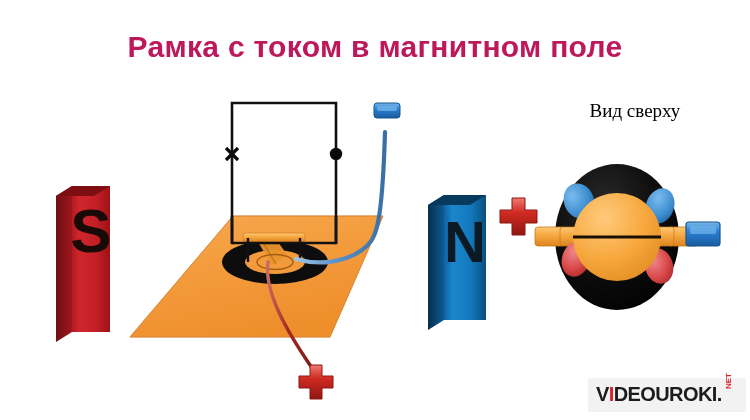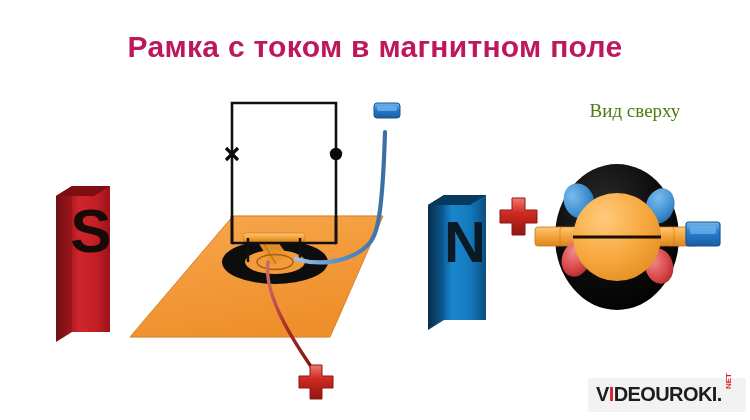--- a/index.html
+++ b/index.html
@@ -21,21 +21,21 @@
     color:#be185d;
     white-space:nowrap;
   }
 
   
   .topview-caption{
     position:absolute;left:540px;top:100px;width:190px;
     text-align:center;
     font-family:"Liberation Serif", serif;
     font-size:19px;
-    color:#4d7c0f;
+    color:#000000;
     white-space:nowrap;
   }
 
   
   svg.layer{position:absolute;left:0;top:0;width:750px;height:420px;overflow:visible;}
 
   
   .logo{
     position:absolute;left:588px;top:378px;width:158px;height:34px;
     background:#f2f2f2;

